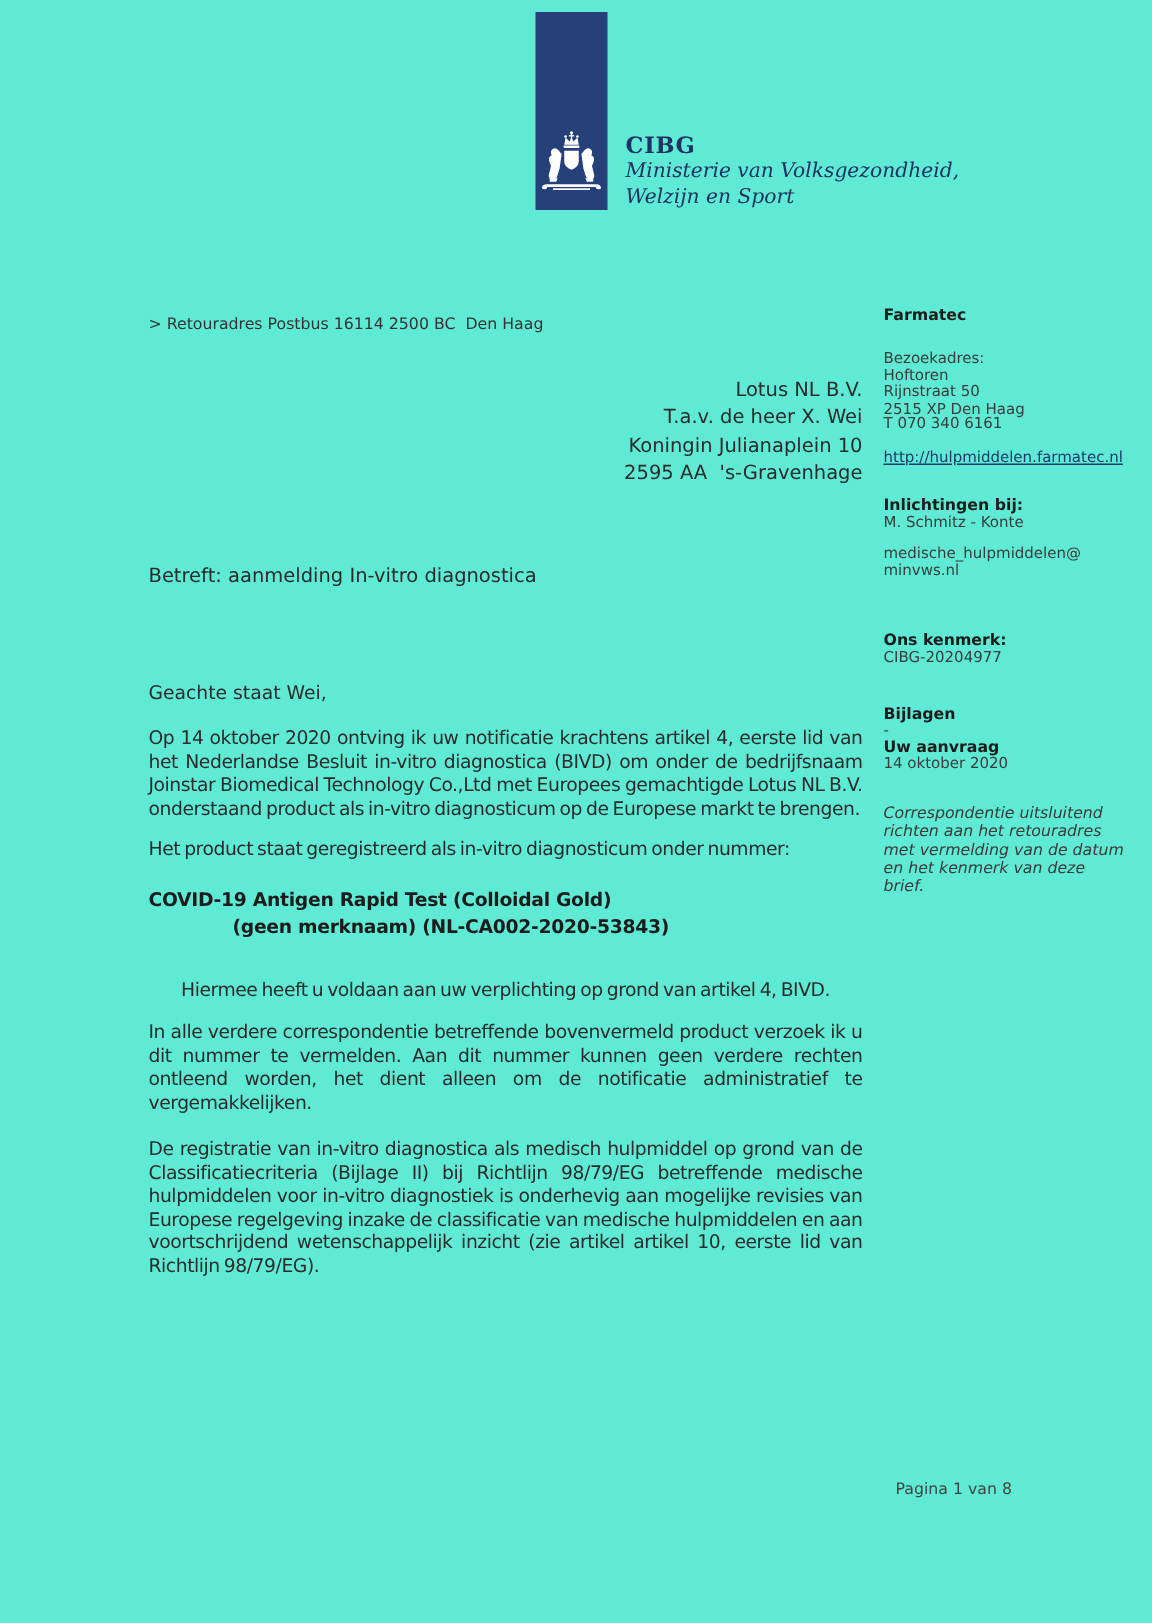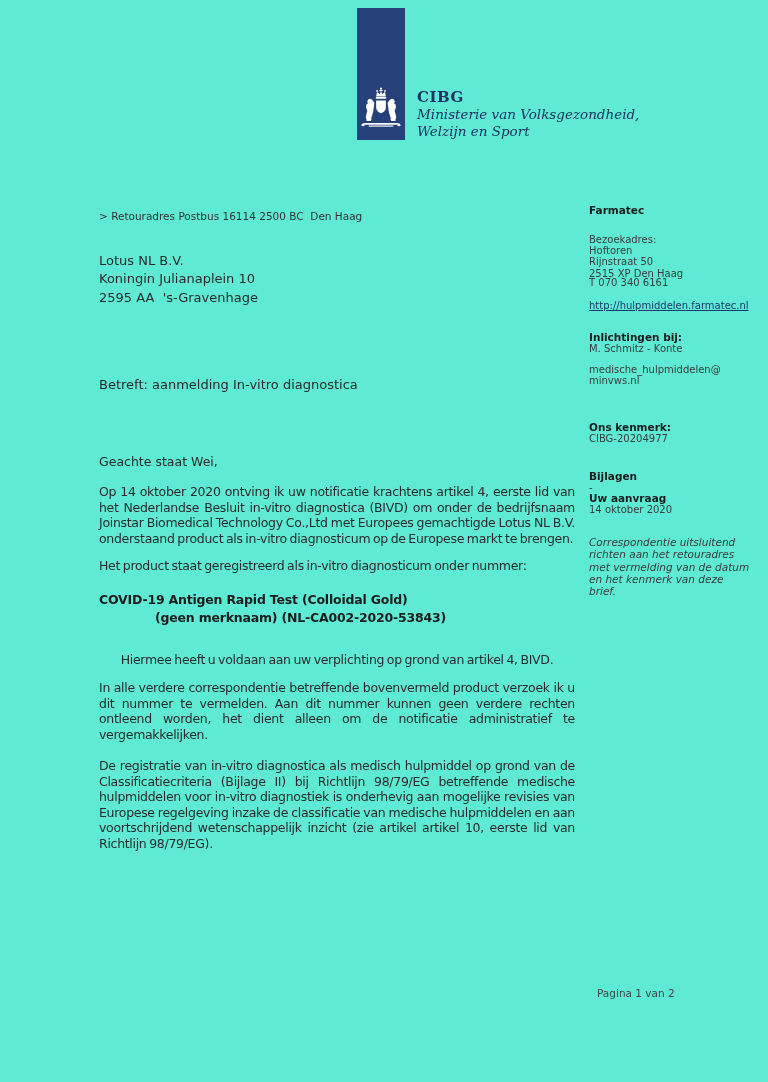--- a/index.html
+++ b/index.html
@@ -24,21 +24,21 @@
     position:absolute;left:417px;top:88px;
     font-family:"DejaVu Serif",serif;
     color:#1e3361;
   }
   .logo-org{font-size:15px;font-weight:600;letter-spacing:.5px;line-height:18px;}
   .logo-ministry{font-size:13.5px;font-style:italic;line-height:16.5px;}
   
   .main-block{position:absolute;left:99px;width:476px;}
   .retour{font-size:10.5px;color:#333;white-space:pre-wrap;}
   .addr{font-size:13px;line-height:18.4px;color:#2b2b2b;}
-  .addr div{white-space:pre-wrap;}
+  .addr div{white-space:pre-wrap;text-align:right;}
   .meta{font-size:13px;line-height:16px;color:#2b2b2b;}
   .salutation{font-size:12.5px;color:#2b2b2b;}
   .body-par{
     margin:0;
     font-size:12.5px;line-height:15.6px;
     letter-spacing:-0.3px;word-spacing:-1px;
     text-align:justify;color:#2b2b2b;
   }
   .product{font-size:12.5px;line-height:18px;font-weight:700;color:#1c1c1c;letter-spacing:-0.2px;}
   .product .indent{padding-left:56px;}
@@ -86,20 +86,21 @@
   <div class="logo-text">
     <div class="logo-org">CIBG</div>
     <div class="logo-ministry">Ministerie van Volksgezondheid,</div>
     <div class="logo-ministry">Welzijn en Sport</div>
   </div>
 
   <div class="main-block retour" style="top:210px">&gt; Retouradres Postbus 16114 2500 BC  Den Haag</div>
 
   <div class="main-block addr" style="top:252px">
     <div>Lotus NL B.V.</div>
+    <div>T.a.v. de heer X. Wei</div>
     <div>Koningin Julianaplein 10</div>
     <div>2595 AA  's-Gravenhage</div>
   </div>
 
   <div class="main-block meta" style="top:377px">
     <div>Betreft: aanmelding In-vitro diagnostica</div>
   </div>
 
   <div class="main-block salutation" style="top:454px">Geachte staat Wei,</div>
 
@@ -150,15 +151,15 @@
     </div>
 
     <div class="sb" style="top:493px">
       <div class="sb-bold">Uw aanvraag</div>
       <div>14 oktober 2020</div>
     </div>
 
     <div class="sb sb-note" style="top:536px">Correspondentie uitsluitend richten aan het retouradres met vermelding van de datum en het kenmerk van deze brief.</div>
   </div>
 
-  <div class="footer">Pagina 1 van 2</div>
+  <div class="footer">Pagina 1 van 8</div>
 
 </div>
 
 </body></html>

